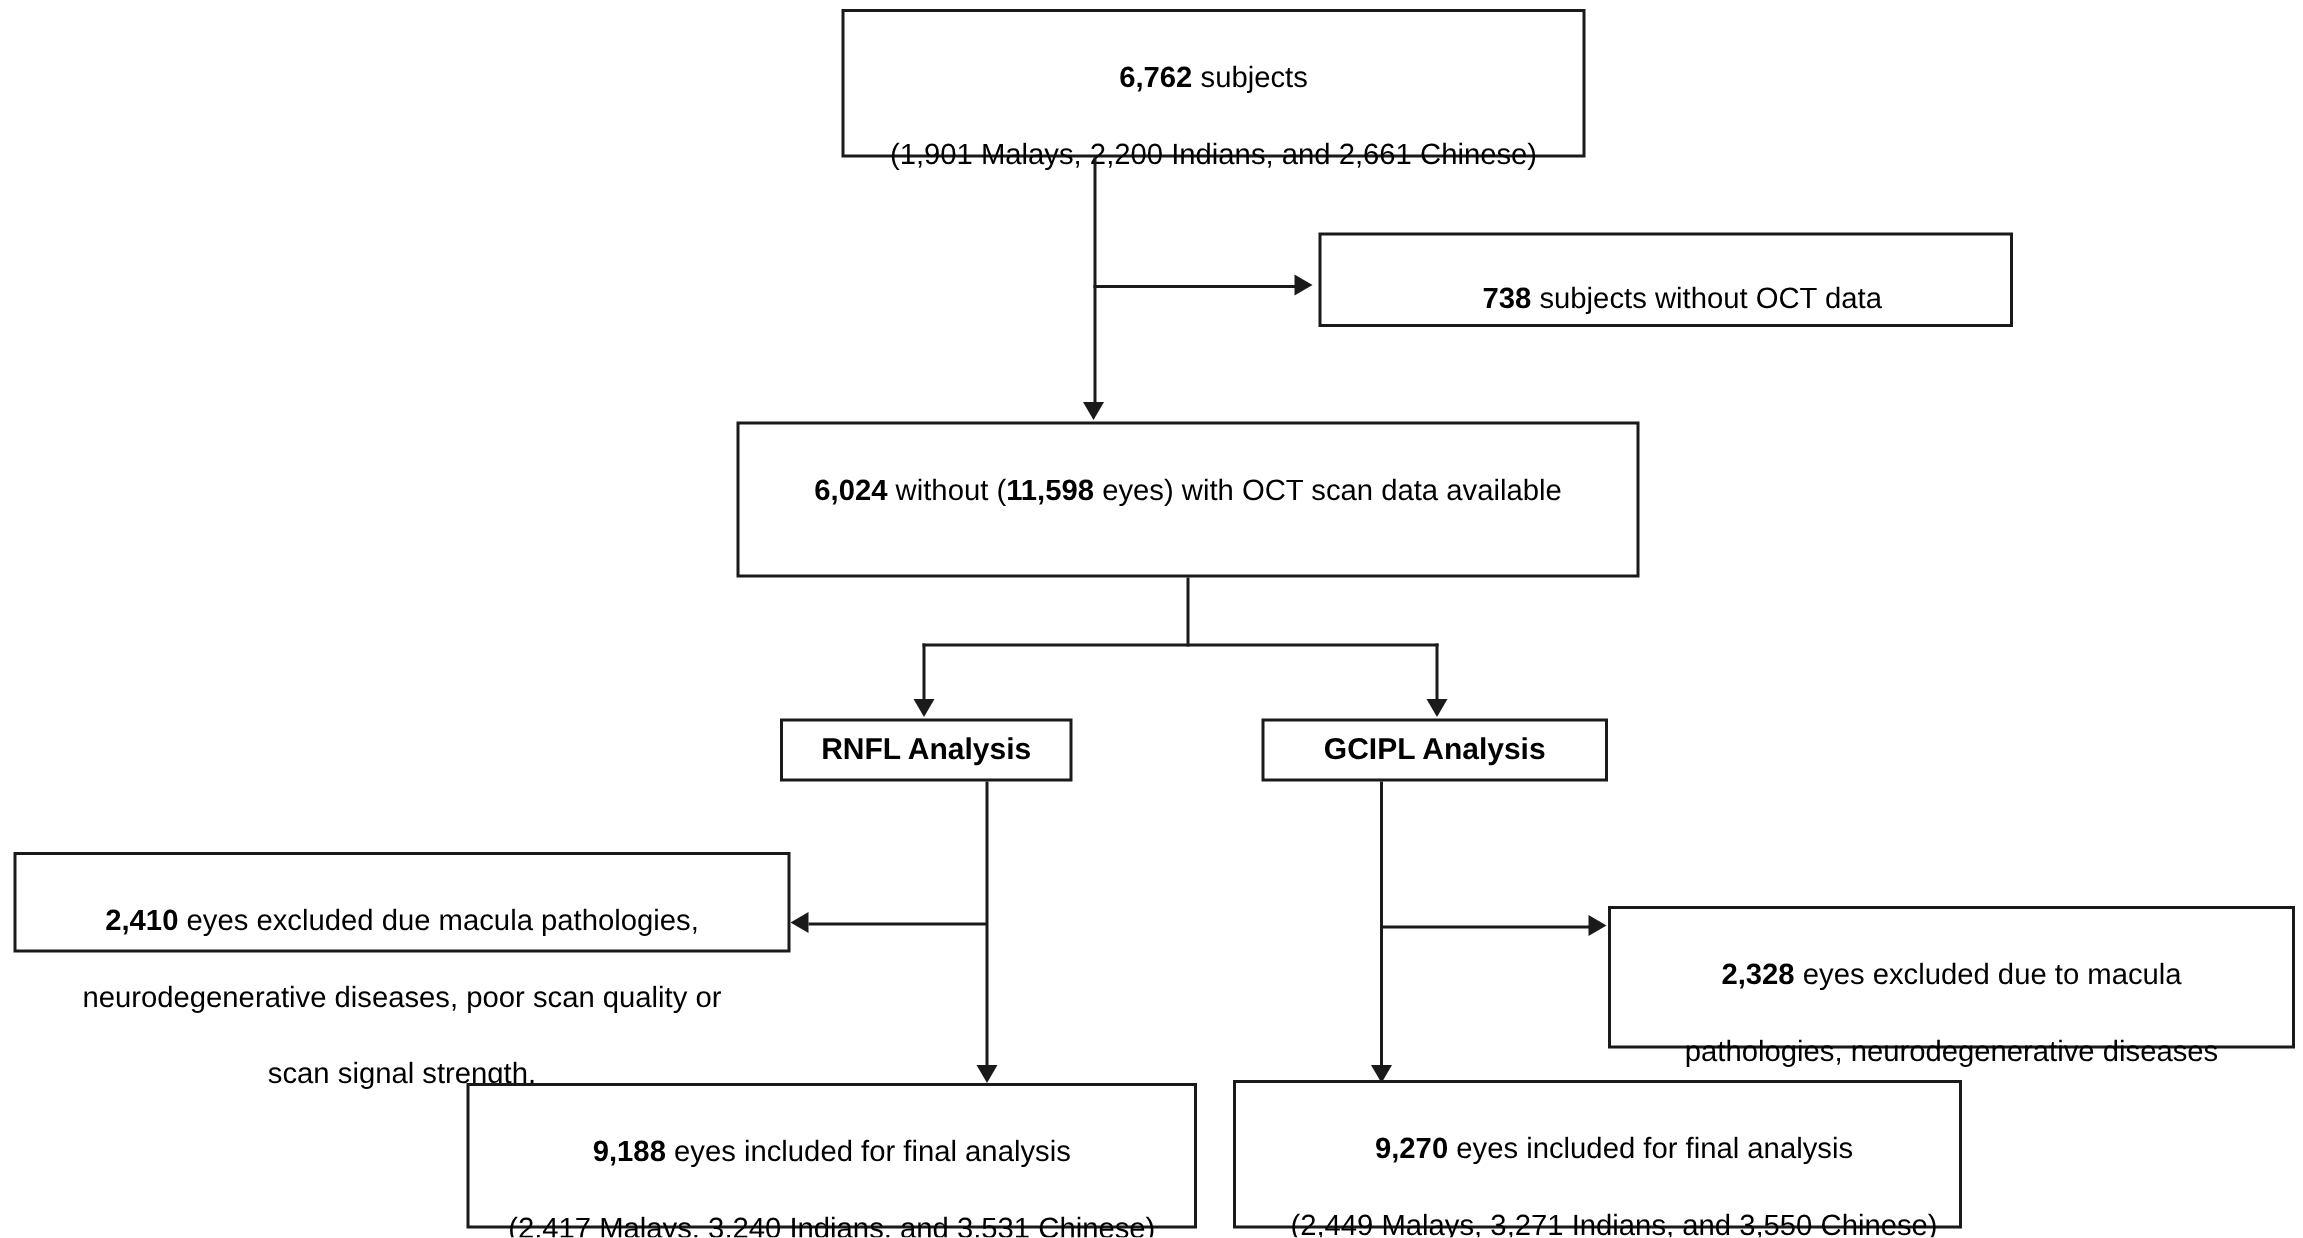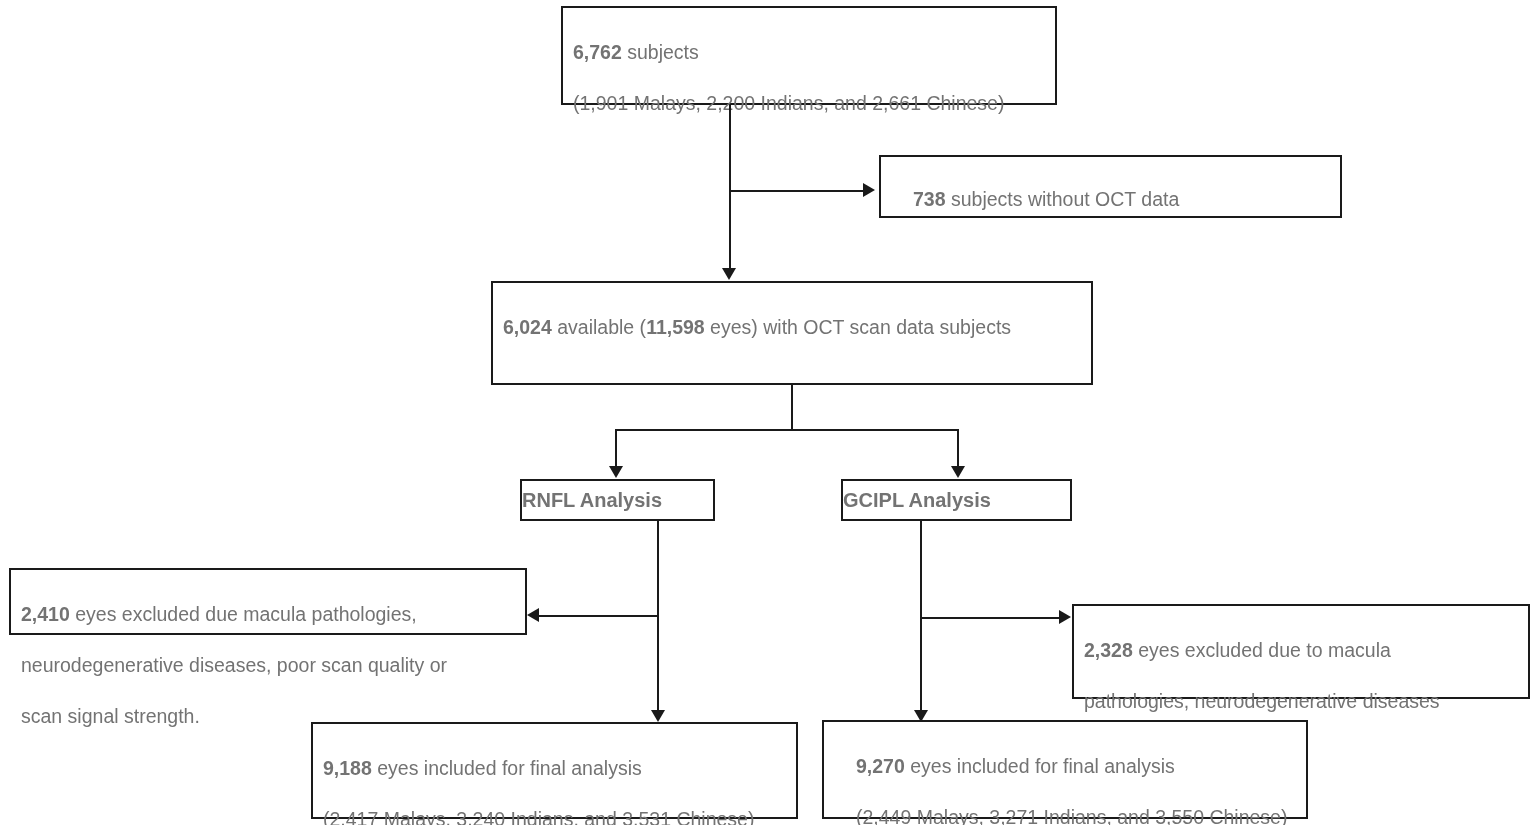--- a/index.html
+++ b/index.html
@@ -20,23 +20,24 @@
     overflow: hidden;
   }
   .box {
     position: absolute;
     box-sizing: border-box;
     border: 2px solid #1a1a1a;
     background: #ffffff;
     display: flex;
     align-items: flex-start;
     justify-content: center;
+    text-align: center;
     font-size: 19.5px;
     line-height: 1.30;
-    color: #737373;
+    color: #000000;
     padding: 7px 10px 4px 10px;
   }
   .box.center-v {
     align-items: center;
     padding-top: 4px;
     padding-left: 32px;
   }
   .box .txt {
     width: 100%;
     white-space: pre-line;
@@ -100,21 +101,21 @@
   <div class="arrow-right" style="left:863px; top:183px;"></div>
 
   <div class="box center-v" style="left:879px; top:155px; width:463px; height:63px;">
     <div class="txt">
       <span class="bold">738</span><span> subjects without  OCT data</span>
     </div>
   </div>
 
   <div class="box" style="left:491px; top:281px; width:602px; height:104px;">
     <div class="txt">
-      <span class="bold">6,024</span><span> available (</span><span class="bold">11,598</span><span> eyes) with OCT scan data subjects</span><br>
+      <span class="bold">6,024</span><span> without (</span><span class="bold">11,598</span><span> eyes) with OCT scan data available</span><br>
     </div>
   </div>
 
   <div class="vline" style="left:791px; top:385px; height:46px;"></div>
   <div class="hline" style="left:615px; top:429px; width:344px;"></div>
   <div class="vline" style="left:615px; top:429px; height:38px;"></div>
   <div class="arrow-down" style="left:609px; top:466px;"></div>
   <div class="vline" style="left:957px; top:429px; height:38px;"></div>
   <div class="arrow-down" style="left:951px; top:466px;"></div>
 

